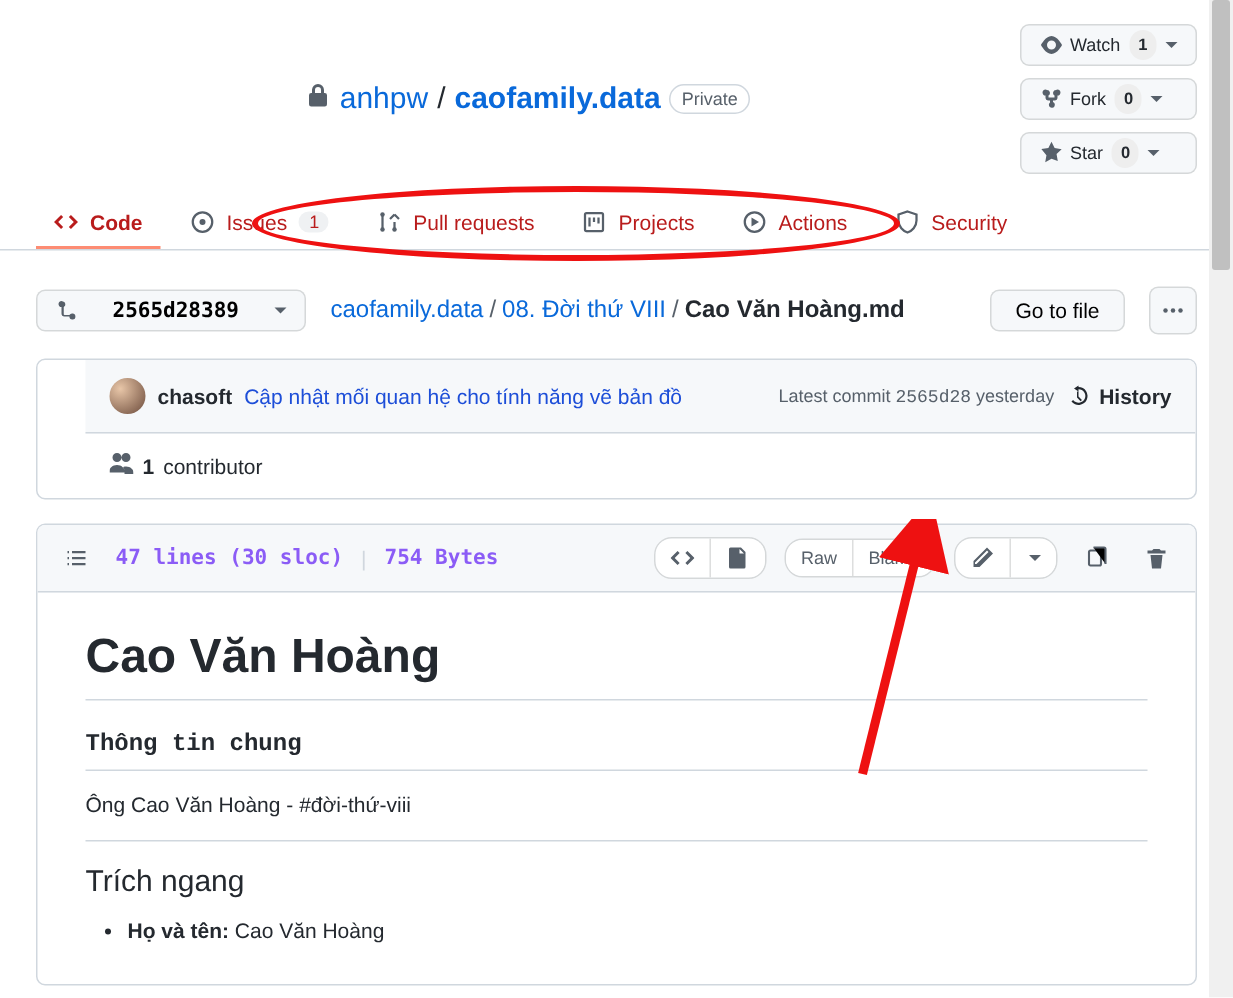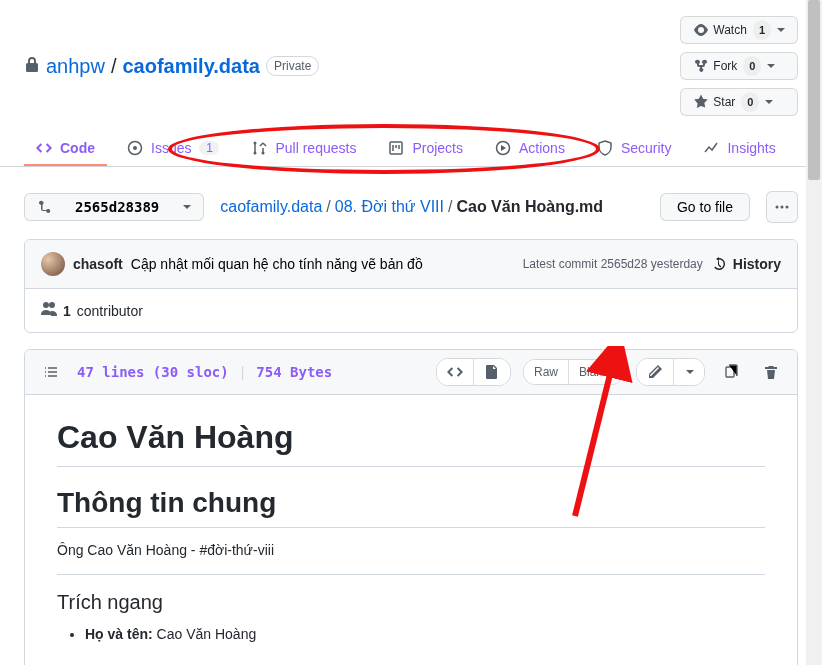--- a/index.html
+++ b/index.html
@@ -11,21 +11,21 @@
       width: 822px;
       height: 665px;
       overflow: hidden;
       position: relative;
     }
 
     
     .repo-head {
       display: flex; align-items: center; padding: 16px 24px 8px;
     }
-    .repo-title { display: flex; align-items: center; gap: 6px; font-size: 20px; flex:1; }
+    .repo-title { display: flex; align-items: center; gap: 6px; font-size: 20px; flex:1;justify-content:center; }
     .repo-title a { color: #0969da; text-decoration: none; }
     .slash { color: #24292f; }
     .repo-name { font-weight: 600; }
     .badge {
       display: inline-block; font-size: 12px; font-weight: 500;
       padding: 0 7px; line-height: 18px;
       border: 1px solid #d0d7de; border-radius: 2em; color: #57606a;
     }
     .repo-actions { display: flex; gap: 8px; flex-direction: column; }
     .btn {
@@ -35,21 +35,21 @@
       border-radius: 6px; cursor: pointer; color: #24292f;
     }
     .btn .count { background: #eee; border-radius: 1em; padding: 0 6px; font-size: 11px; font-weight:600; margin-left:2px; }
     .btn svg, .icon-sm svg { width: 16px; height: 16px; fill: currentColor; }
     .caret { margin-left: 2px; display:inline-block; width:0; height:0; border:4px solid transparent; border-top-color:#57606a; transform: translateY(2px); }
 
     
     .tabs { display: flex; gap: 8px; padding: 8px 24px 0; border-bottom: 1px solid #d0d7de; }
     .tab {
       display: inline-flex; align-items: center; gap: 8px;
-      padding: 8px 12px; font-size: 14px; color: #8b5cf6; cursor: pointer;
+      padding: 8px 12px; font-size: 14px; color: #b91c1c; cursor: pointer;
       border-bottom: 2px solid transparent;
     }
     .tab.active { font-weight: 600; border-bottom-color: #fd8c73; }
     .tab .counter {
       background: rgba(175,184,193,.2); border-radius: 1em; padding: 0 6px; font-size: 12px;
       min-width: 20px; text-align: center;
     }
 
     
     .path-row { display:flex; align-items:center; gap:16px; padding: 24px 24px 16px; }
@@ -71,31 +71,31 @@
       border:1px solid rgba(27,31,36,.15); border-radius:6px; background:#f6f8fa; cursor:pointer;
     }
     .btn-icon {
       display:inline-flex; align-items:center; justify-content:center;
       width:32px; height:32px; border:1px solid rgba(27,31,36,.15);
       border-radius:6px; background:#f6f8fa; cursor:pointer;
     }
 
     
     .box {
-      margin: 0 24px; border:1px solid #d0d7de; border-radius:6px; overflow:hidden;
+      margin: 0 24px; border:1px solid #d0d7de; border-radius:6px; overflow:hidden;padding-left:32px;
     }
     .commit-header {
       display:flex; align-items:center; gap:8px; padding:12px 16px;
       background:#f6f8fa; border-bottom:1px solid #d0d7de;
     }
     .avatar { width:24px; height:24px; border-radius:50%; background: radial-gradient(circle at 30% 30%, #e8c6a8, #6b4a3a); }
     .commit-header b { font-weight:600; }
-    .commit-header .msg { color:#000000; }
+    .commit-header .msg { color:#1d4ed8; }
     .commit-meta { color:#57606a; font-size:12px; }
-    .commit-meta .mono { font-family: Liberation Sans, sans-serif; }
+    .commit-meta .mono { font-family: Liberation Mono, monospace; }
     .history-link { display:inline-flex; align-items:center; gap:6px; font-weight:600; cursor:pointer; }
     .contrib-row { padding:12px 16px; display:flex; align-items:center; gap:6px; }
 
     
     .filebox { margin: 16px 24px 0; border:1px solid #d0d7de; border-radius:6px; overflow:hidden; }
     .file-toolbar {
       display:flex; align-items:center; gap:12px; padding:8px 12px; border-bottom:1px solid #d0d7de; background:#f6f8fa;
     }
     .file-toolbar .mono { font-family: ui-monospace, SFMono-Regular, Menlo, monospace; color:#8b5cf6;font-weight:bold; }
     .pipe { color:#d0d7de; }
@@ -104,21 +104,21 @@
       display:inline-flex; align-items:center; justify-content:center;
       padding:5px 10px; font-size:12px; background:#fff; cursor:pointer; color:#57606a;
       border-left:1px solid rgba(27,31,36,.15);
     }
     .btn-group > *:first-child { border-left:none; }
     .flat-icon { display:inline-flex; align-items:center; justify-content:center; width:28px; height:28px; cursor:pointer; color:#57606a; }
 
     
     .md-content { padding: 24px 32px; }
     .md-content h1 { font-size: 32px; font-weight:600; border-bottom:1px solid #d0d7de; padding-bottom:10px; margin-bottom:20px; }
-    .md-content h2 { font-size: 28px; font-weight:600; border-bottom:1px solid #d0d7de; padding-bottom:8px; margin: 18px 0 14px; }
+    .md-content h2 { font-size: 16px; font-weight:600; border-bottom:1px solid #d0d7de; padding-bottom:8px; margin: 18px 0 14px; font-family: Liberation Mono, monospace; }
     .md-content h3 { font-size: 20px; font-weight:400; margin: 16px 0 12px; }
     .md-content p { margin-bottom: 16px; }
     .md-content ul { padding-left: 28px; }
     .md-content li { margin-bottom: 4px; }
 
     
     .scrollbar { position:absolute; right:0; top:0; width:16px; height:100%; background:#f0f0f0; }
     .scrollbar-thumb { position:absolute; left:2px; top:0; width:12px; height:180px; background:#c0c0c0; border-radius:2px; }
 
     
@@ -211,26 +211,20 @@
         <circle cx="8" cy="8" r="6.5" fill="none" stroke="#57606a" stroke-width="1.5"></circle>
         <path fill="#57606a" d="M6 5l5 3-5 3z"></path>
       </svg>
     <span>Actions</span>
   </div>
   <div class="tab">
     <svg width="16" height="16" viewBox="0 0 16 16">
         <path fill="none" stroke="#57606a" stroke-width="1.5" d="M8 1l6 2v4c0 4-3 7-6 8-3-1-6-4-6-8V3l6-2z"></path>
       </svg>
     <span>Security</span>
-  </div>
-  <div class="tab">
-    <svg width="16" height="16" viewBox="0 0 16 16">
-        <path fill="none" stroke="#57606a" stroke-width="1.5" d="M2 12l4-5 3 3 5-7"></path>
-      </svg>
-    <span>Insights</span>
   </div>
 </div>
 
 <div class="path-row">
   <button class="branch-btn">
     <svg width="16" height="16" viewBox="0 0 16 16">
         <path fill="#57606a" d="M5 2a2 2 0 1 0-1 3.73V10a2 2 0 0 0 2 2h3.27A2 2 0 1 0 11 10a2 2 0 0 0-1.73 1H6a.5.5 0 0 1-.5-.5V5.73A2 2 0 0 0 5 2z"></path>
       </svg>
     <span>2565d28389</span>
     <span class="caret"></span>

